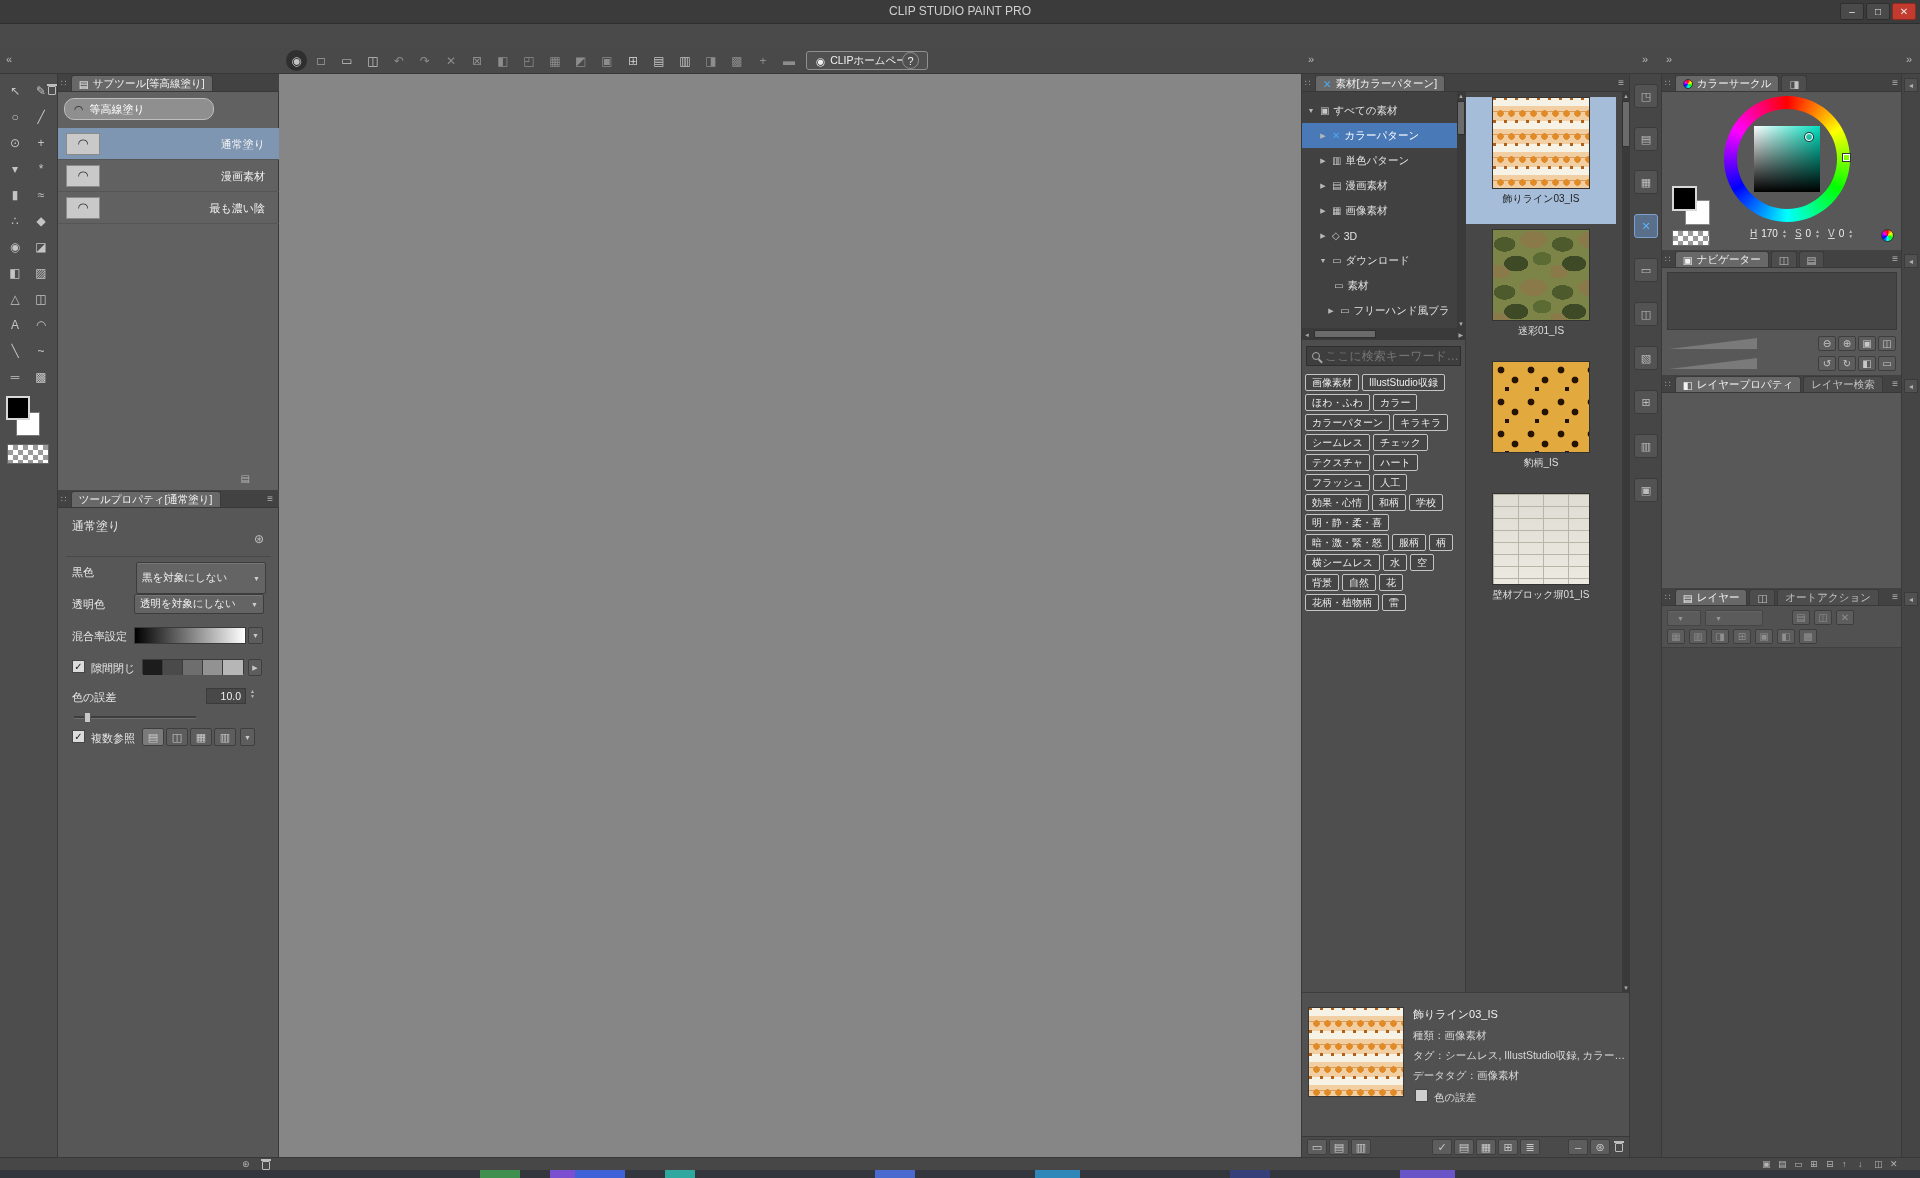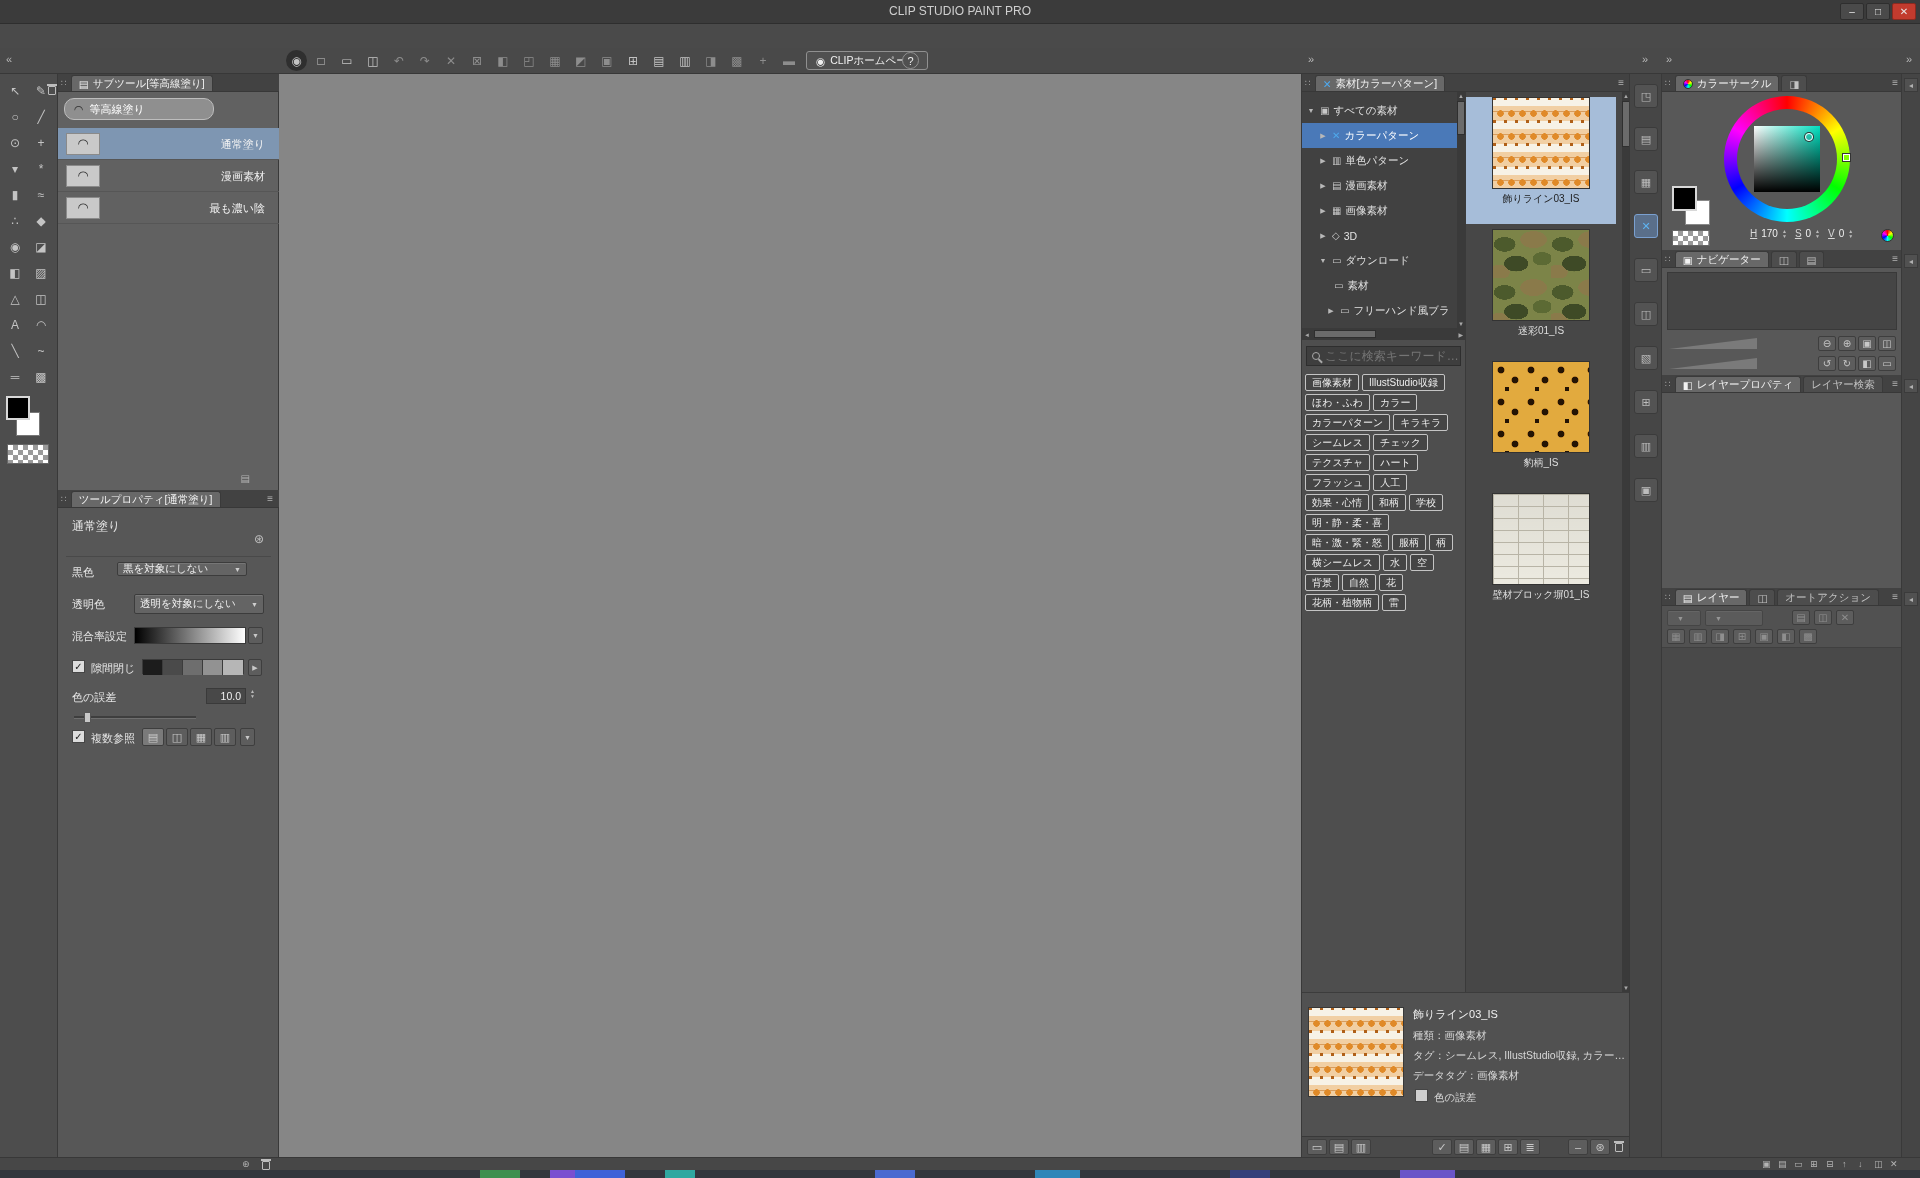--- a/index.html
+++ b/index.html
@@ -260,21 +260,21 @@
       <span>ツールプロパティ[通常塗り]</span>
     </span>
     <span class="hdr-btn" style="right:6px">≡</span>
   </div>
   <div id="toolprop-body">
     <div class="tp-label" style="left:14px;top:10px;font-size:12px">通常塗り</div>
     <span class="abs" style="left:196px;top:24px;font-size:12px;color:#c0c0c0">⊛</span>
     <div class="abs" style="left:8px;top:48px;width:205px;border-top:1px solid #494949"></div>
 
     <div class="tp-label" style="left:14px;top:57px">黒色</div>
-    <div class="combo abs" style="left:59px;top:54px;width:130px;height:14px">
+    <div class="combo abs" style="left:78px;top:54px;width:130px;height:32px">
       <span>黒を対象にしない</span>
       <span class="ar">▼</span>
     </div>
 
     <div class="tp-label" style="left:14px;top:89px">透明色</div>
     <div class="combo abs" style="left:76px;top:86px;width:130px;height:20px">
       <span>透明を対象にしない</span>
       <span class="ar">▼</span>
     </div>
 

